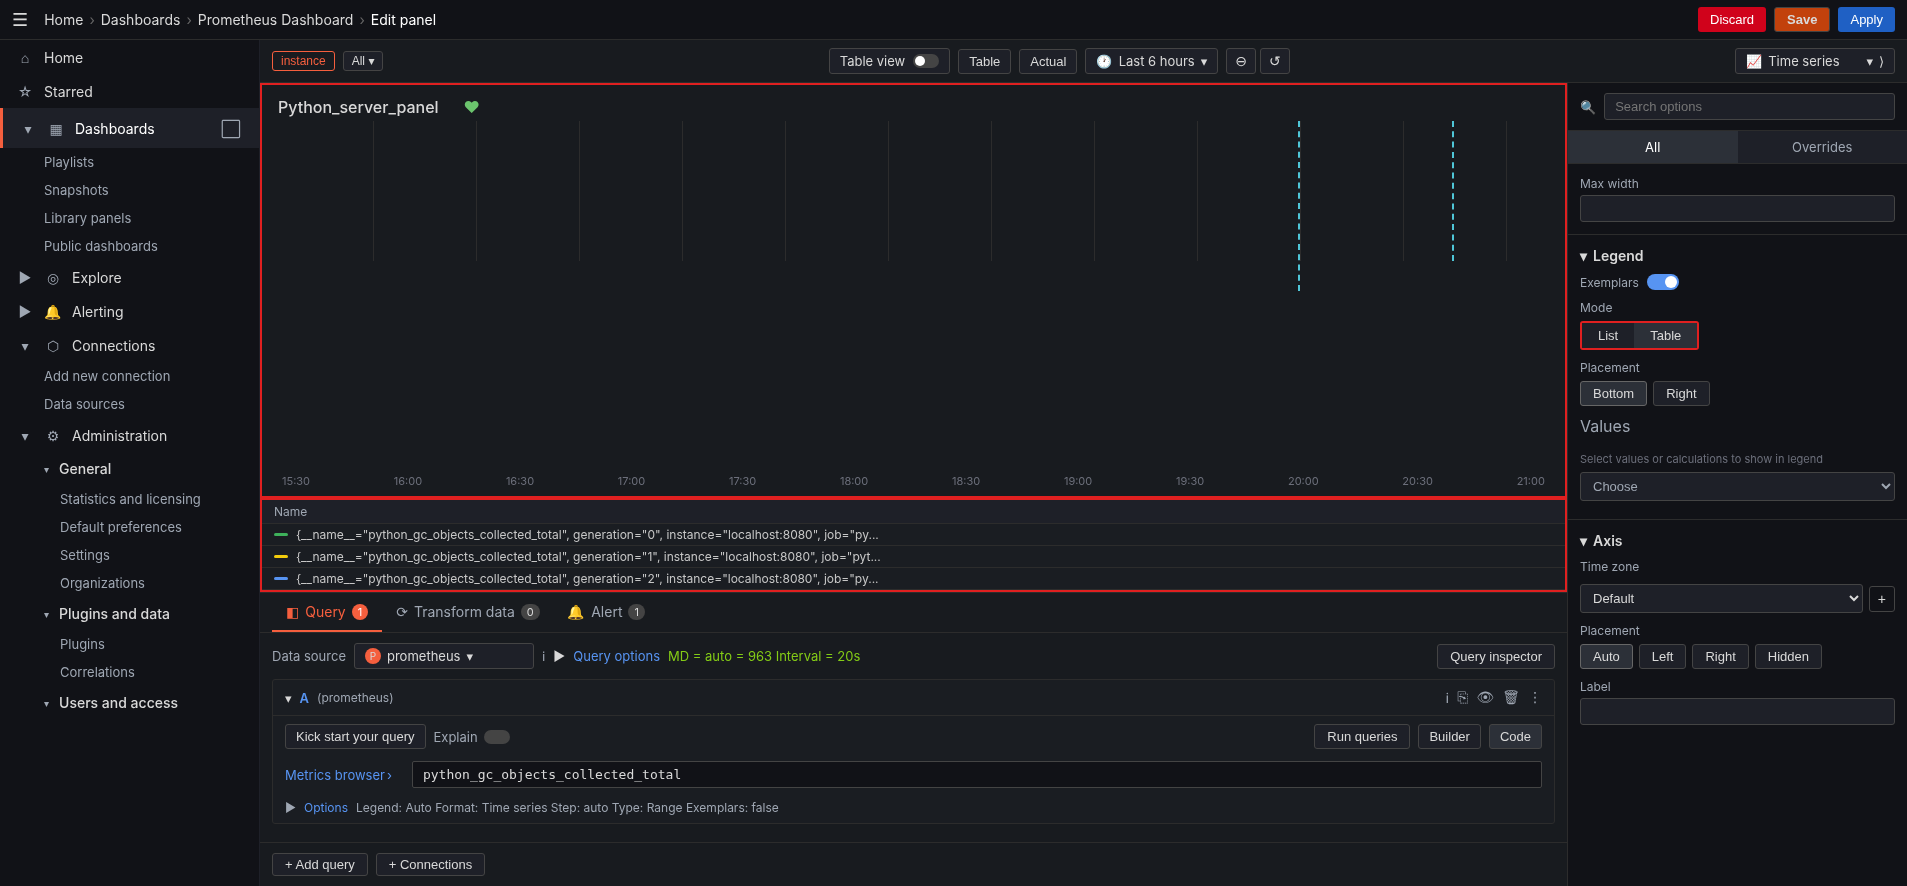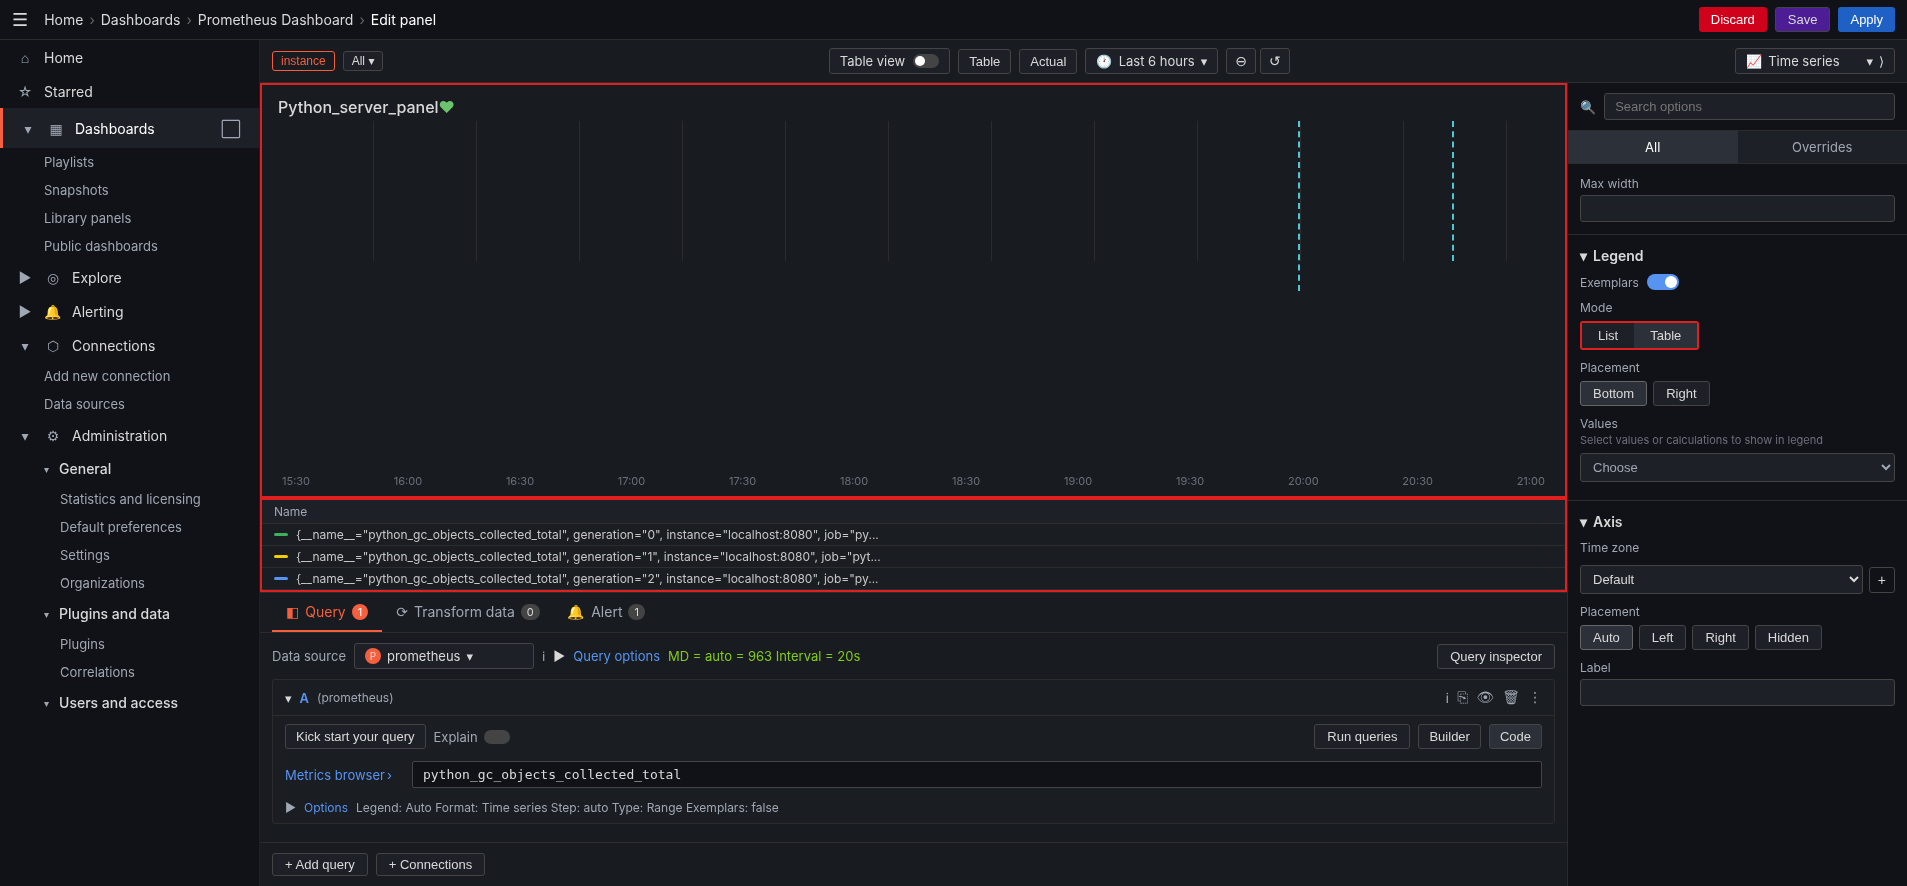--- a/index.html
+++ b/index.html
@@ -9,21 +9,21 @@
     .topbar { background: #111217; border-bottom: 1px solid #2c2c2c; display: flex; align-items: center; padding: 0 12px; height: 40px; gap: 8px; }
     .topbar-menu-icon { color: #d9d9d9; font-size: 18px; cursor: pointer; margin-right: 8px; }
     .breadcrumb { display: flex; align-items: center; gap: 6px; color: #d9d9d9; font-size: 14px; }
     .breadcrumb a { color: #d9d9d9; text-decoration: none; }
     .breadcrumb .sep { color: #666; }
     .breadcrumb .current { color: #fff; }
     .topbar-spacer { flex: 1; }
     .topbar-actions { display: flex; gap: 8px; }
     .btn { padding: 4px 12px; border-radius: 3px; border: none; cursor: pointer; font-size: 13px; font-weight: 500; }
     .btn-discard { background: #d0021b; color: #fff; }
-    .btn-save { background: #4c1d95; color: #d9d9d9; border: 1px solid #444; }
+    .btn-save { background: #c2410c; color: #d9d9d9; border: 1px solid #444; font-weight: bold; }
     .btn-apply { background: #1f60c4; color: #fff; }
 
     
     .main-layout { display: flex; flex: 1; overflow: hidden; }
 
     
     .sidebar { width: 260px; background: #111217; border-right: 1px solid #1e2028; display: flex; flex-direction: column; overflow-y: auto; flex-shrink: 0; }
     .sidebar-item { display: flex; align-items: center; gap: 10px; padding: 8px 16px; cursor: pointer; color: #d9d9d9; font-size: 14px; }
     .sidebar-item.active { background: #1e2028; color: #fff; border-left: 3px solid #f55f3e; }
     .sidebar-item .icon { width: 18px; height: 18px; display: flex; align-items: center; justify-content: center; color: #9fa7b3; flex-shrink: 0; }
@@ -51,21 +51,21 @@
     .zoom-btn { background: #1e2028; border: 1px solid #444; color: #d9d9d9; padding: 4px 8px; border-radius: 3px; cursor: pointer; font-size: 14px; }
     .viz-select { display: flex; align-items: center; gap: 6px; background: #1e2028; border: 1px solid #444; border-radius: 3px; padding: 4px 10px; font-size: 13px; cursor: pointer; min-width: 160px; }
     .viz-select-spacer { flex: 1; }
 
     
     .panel-area { display: flex; flex: 1; overflow: hidden; }
     .panel-main { flex: 1; display: flex; flex-direction: column; overflow: hidden; }
 
     
     .chart-area { background: #181b1f; border: 2px solid #e02020; position: relative; flex: 1; min-height: 200px; padding: 8px; }
-    .chart-title-row { display: flex; align-items: flex-end; gap: 0; padding: 4px 8px; }
+    .chart-title-row { display: flex; align-items: flex-end; gap: 25px; padding: 4px 8px; }
     .chart-title { font-size: 16px; font-weight: 500; color: #d9d9d9; }
     .chart-heart { color: #6bc46d; font-size: 16px; }
     .chart-canvas { flex: 1; position: relative; overflow: hidden; height: 170px; }
     .time-axis { display: flex; justify-content: space-between; padding: 0 20px; color: #6c6f7b; font-size: 11px; position: absolute; bottom: 8px; left: 0; right: 0; }
     .dashed-line { position: absolute; right: 20%; top: 0; bottom: 0; width: 2px; border-right: 2px dashed #4fc7d8; }
 
     
     .legend-table { border: 2px solid #e02020; background: #1a1d22; }
     .legend-header { display: flex; padding: 4px 12px; background: #1e2028; border-bottom: 1px solid #2c2c2c; }
     .legend-header-name { font-size: 12px; color: #9fa7b3; }
@@ -138,21 +138,21 @@
     .mode-section { margin-bottom: 10px; }
     .mode-label { font-size: 12px; color: #9fa7b3; margin-bottom: 6px; }
     .mode-buttons { display: flex; gap: 0; border: 2px solid #e02020; border-radius: 3px; overflow: hidden; width: fit-content; }
     .mode-btn { padding: 5px 16px; font-size: 13px; cursor: pointer; color: #d9d9d9; background: #1e2028; border: none; }
     .mode-btn.active { background: #2c3038; }
     .placement-row { display: flex; gap: 6px; margin-bottom: 10px; }
     .placement-label { font-size: 12px; color: #9fa7b3; margin-bottom: 6px; }
     .placement-btn { padding: 4px 12px; font-size: 13px; cursor: pointer; background: #1e2028; border: 1px solid #444; color: #d9d9d9; border-radius: 3px; }
     .placement-btn.active { background: #2c3038; border-color: #666; }
     .values-section { margin-bottom: 6px; }
-    .values-label { font-size: 12px; color: #9fa7b3; margin-bottom: 2px; }
+    .values-label { font-size: 16px; color: #9fa7b3; margin-bottom: 16px; }
     .values-desc { font-size: 11px; color: #6c6f7b; margin-bottom: 6px; }
     .choose-select { width: 100%; background: #1e2028; border: 1px solid #444; color: #9fa7b3; padding: 5px 8px; border-radius: 3px; font-size: 13px; cursor: pointer; }
 
     
     .axis-section { padding: 12px; }
     .axis-section-title { display: flex; align-items: center; gap: 6px; font-size: 14px; font-weight: 600; color: #d9d9d9; margin-bottom: 10px; cursor: pointer; }
     .tz-row { display: flex; align-items: center; gap: 8px; margin-bottom: 10px; }
     .tz-label { font-size: 12px; color: #9fa7b3; }
     .tz-select { flex: 1; background: #1e2028; border: 1px solid #444; color: #d9d9d9; padding: 5px 8px; border-radius: 3px; font-size: 13px; }
     .tz-add-btn { background: transparent; border: 1px solid #444; color: #d9d9d9; padding: 4px 8px; border-radius: 3px; cursor: pointer; font-size: 14px; }

